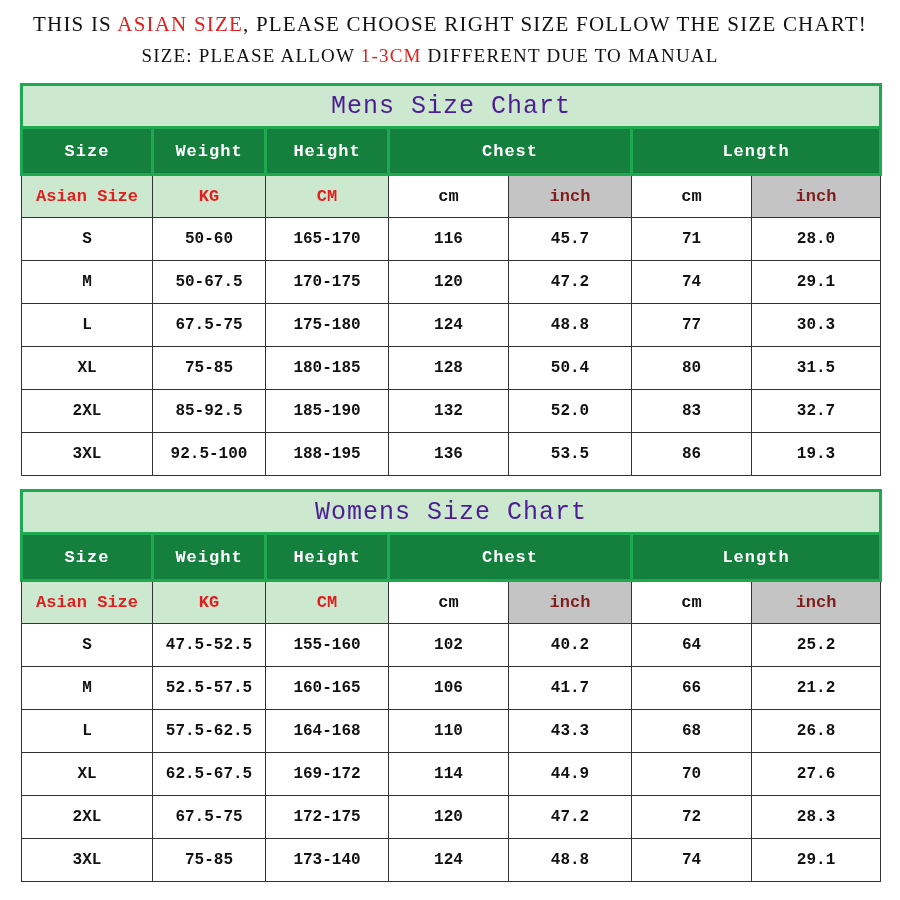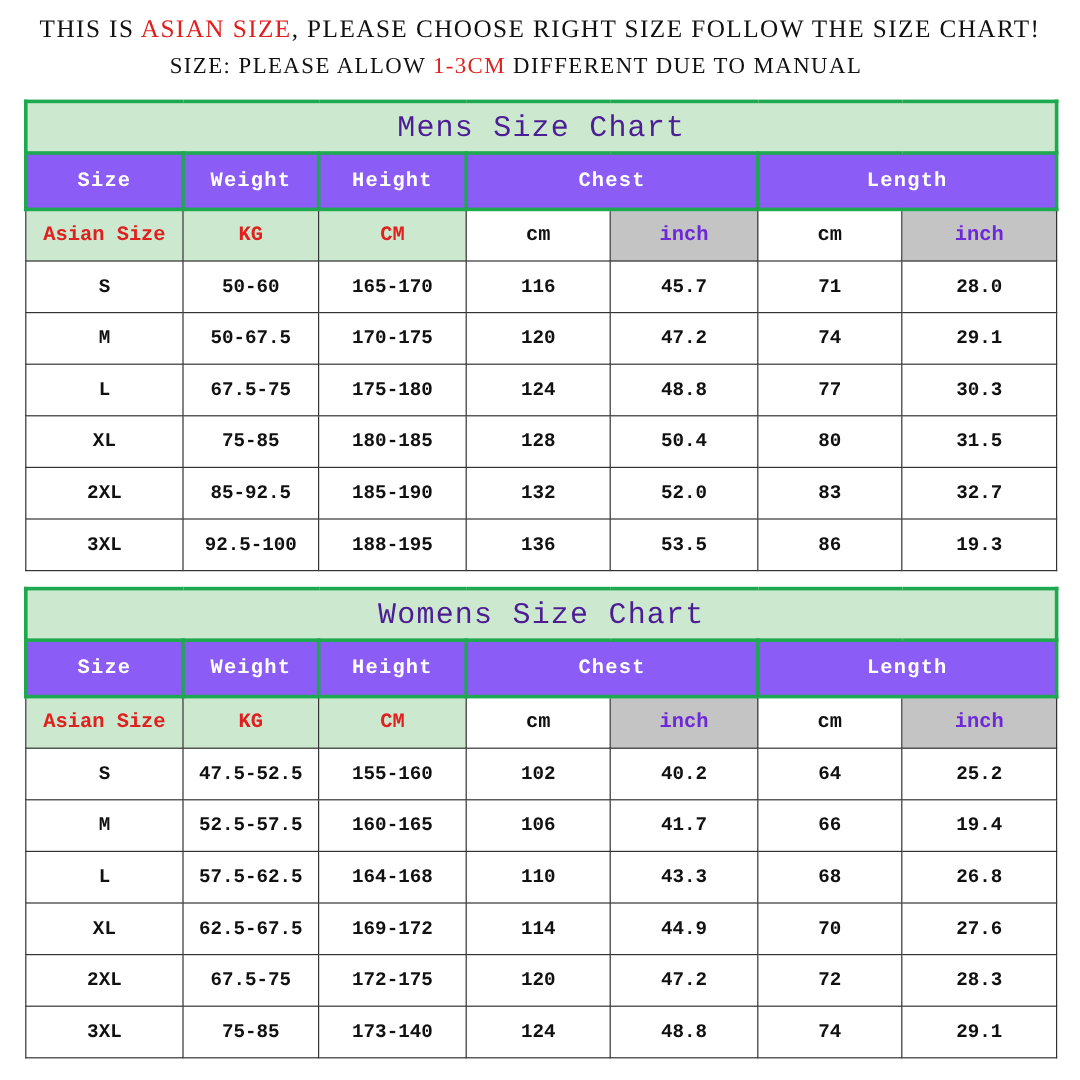--- a/index.html
+++ b/index.html
@@ -4,25 +4,25 @@
 <style>
   html, body { margin: 0; padding: 0; background: #ffffff; }
   body { width: 900px; height: 900px; position: relative; overflow: hidden; font-family: "Liberation Serif", serif; }
   .notice { position: absolute; left: 0; width: 900px; text-align: center; color: #111; font-family: "Liberation Serif", serif; letter-spacing: 1.2px; white-space: nowrap; }
   .notice.l1 { top: 12px; font-size: 21px; }
   .notice.l2 { top: 45px; font-size: 19px; left: -20px; }
   .red { color: #e0201f; }
   .chart { position: absolute; left: 20px; width: 859px; border-collapse: collapse; table-layout: fixed; }
   .chart td { border: 1.5px solid #333; text-align: center; vertical-align: middle; padding: 0; font-family: "Liberation Mono", "DejaVu Sans Mono", monospace; font-size: 16px; color: #111; font-weight: bold; }
   .chart .title-cell { background: #cce8cf; border: 3px solid #1ea84f; height: 40px; font-family: "Liberation Mono", monospace; font-weight: normal; font-size: 25px; letter-spacing: 1px; color: #4c1d95; }
-  .chart .hdr td { background: #8b5cf6; color: #fff; border: 3px solid #1ea84f; height: 44px; font-size: 17px; letter-spacing: 1px; }
+  .chart .hdr td { background: #15803d; color: #fff; border: 3px solid #1ea84f; height: 44px; font-size: 17px; letter-spacing: 1px; }
   .chart .units td { height: 41px; font-size: 17px; }
   .chart .units td.green { background: #cce8cf; color: #e0201f; }
   .chart .units td.white { background: #ffffff; color: #111; }
-  .chart .units td.grey { background: #c4c4c4; color: #6d28d9; }
+  .chart .units td.grey { background: #c4c4c4; color: #7f1d1d; }
   .chart .data td { height: 42px; background: #fff; }
   #mens { top: 83px; }
   #womens { top: 489px; }
 </style>
 </head>
 <body>
 
 <div class="notice l1"><span>THIS IS </span><span class="red">ASIAN SIZE</span><span>, PLEASE CHOOSE RIGHT SIZE FOLLOW THE SIZE CHART!</span></div>
 <div class="notice l2"><span>SIZE: PLEASE ALLOW </span><span class="red">1-3CM</span><span> DIFFERENT DUE TO MANUAL</span></div>
 
@@ -156,21 +156,21 @@
         <td>64</td>
         <td>25.2</td>
       </tr>
       <tr class="data">
         <td>M</td>
         <td>52.5-57.5</td>
         <td>160-165</td>
         <td>106</td>
         <td>41.7</td>
         <td>66</td>
-        <td>19.4</td>
+        <td>21.2</td>
       </tr>
       <tr class="data">
         <td>L</td>
         <td>57.5-62.5</td>
         <td>164-168</td>
         <td>110</td>
         <td>43.3</td>
         <td>68</td>
         <td>26.8</td>
       </tr>

